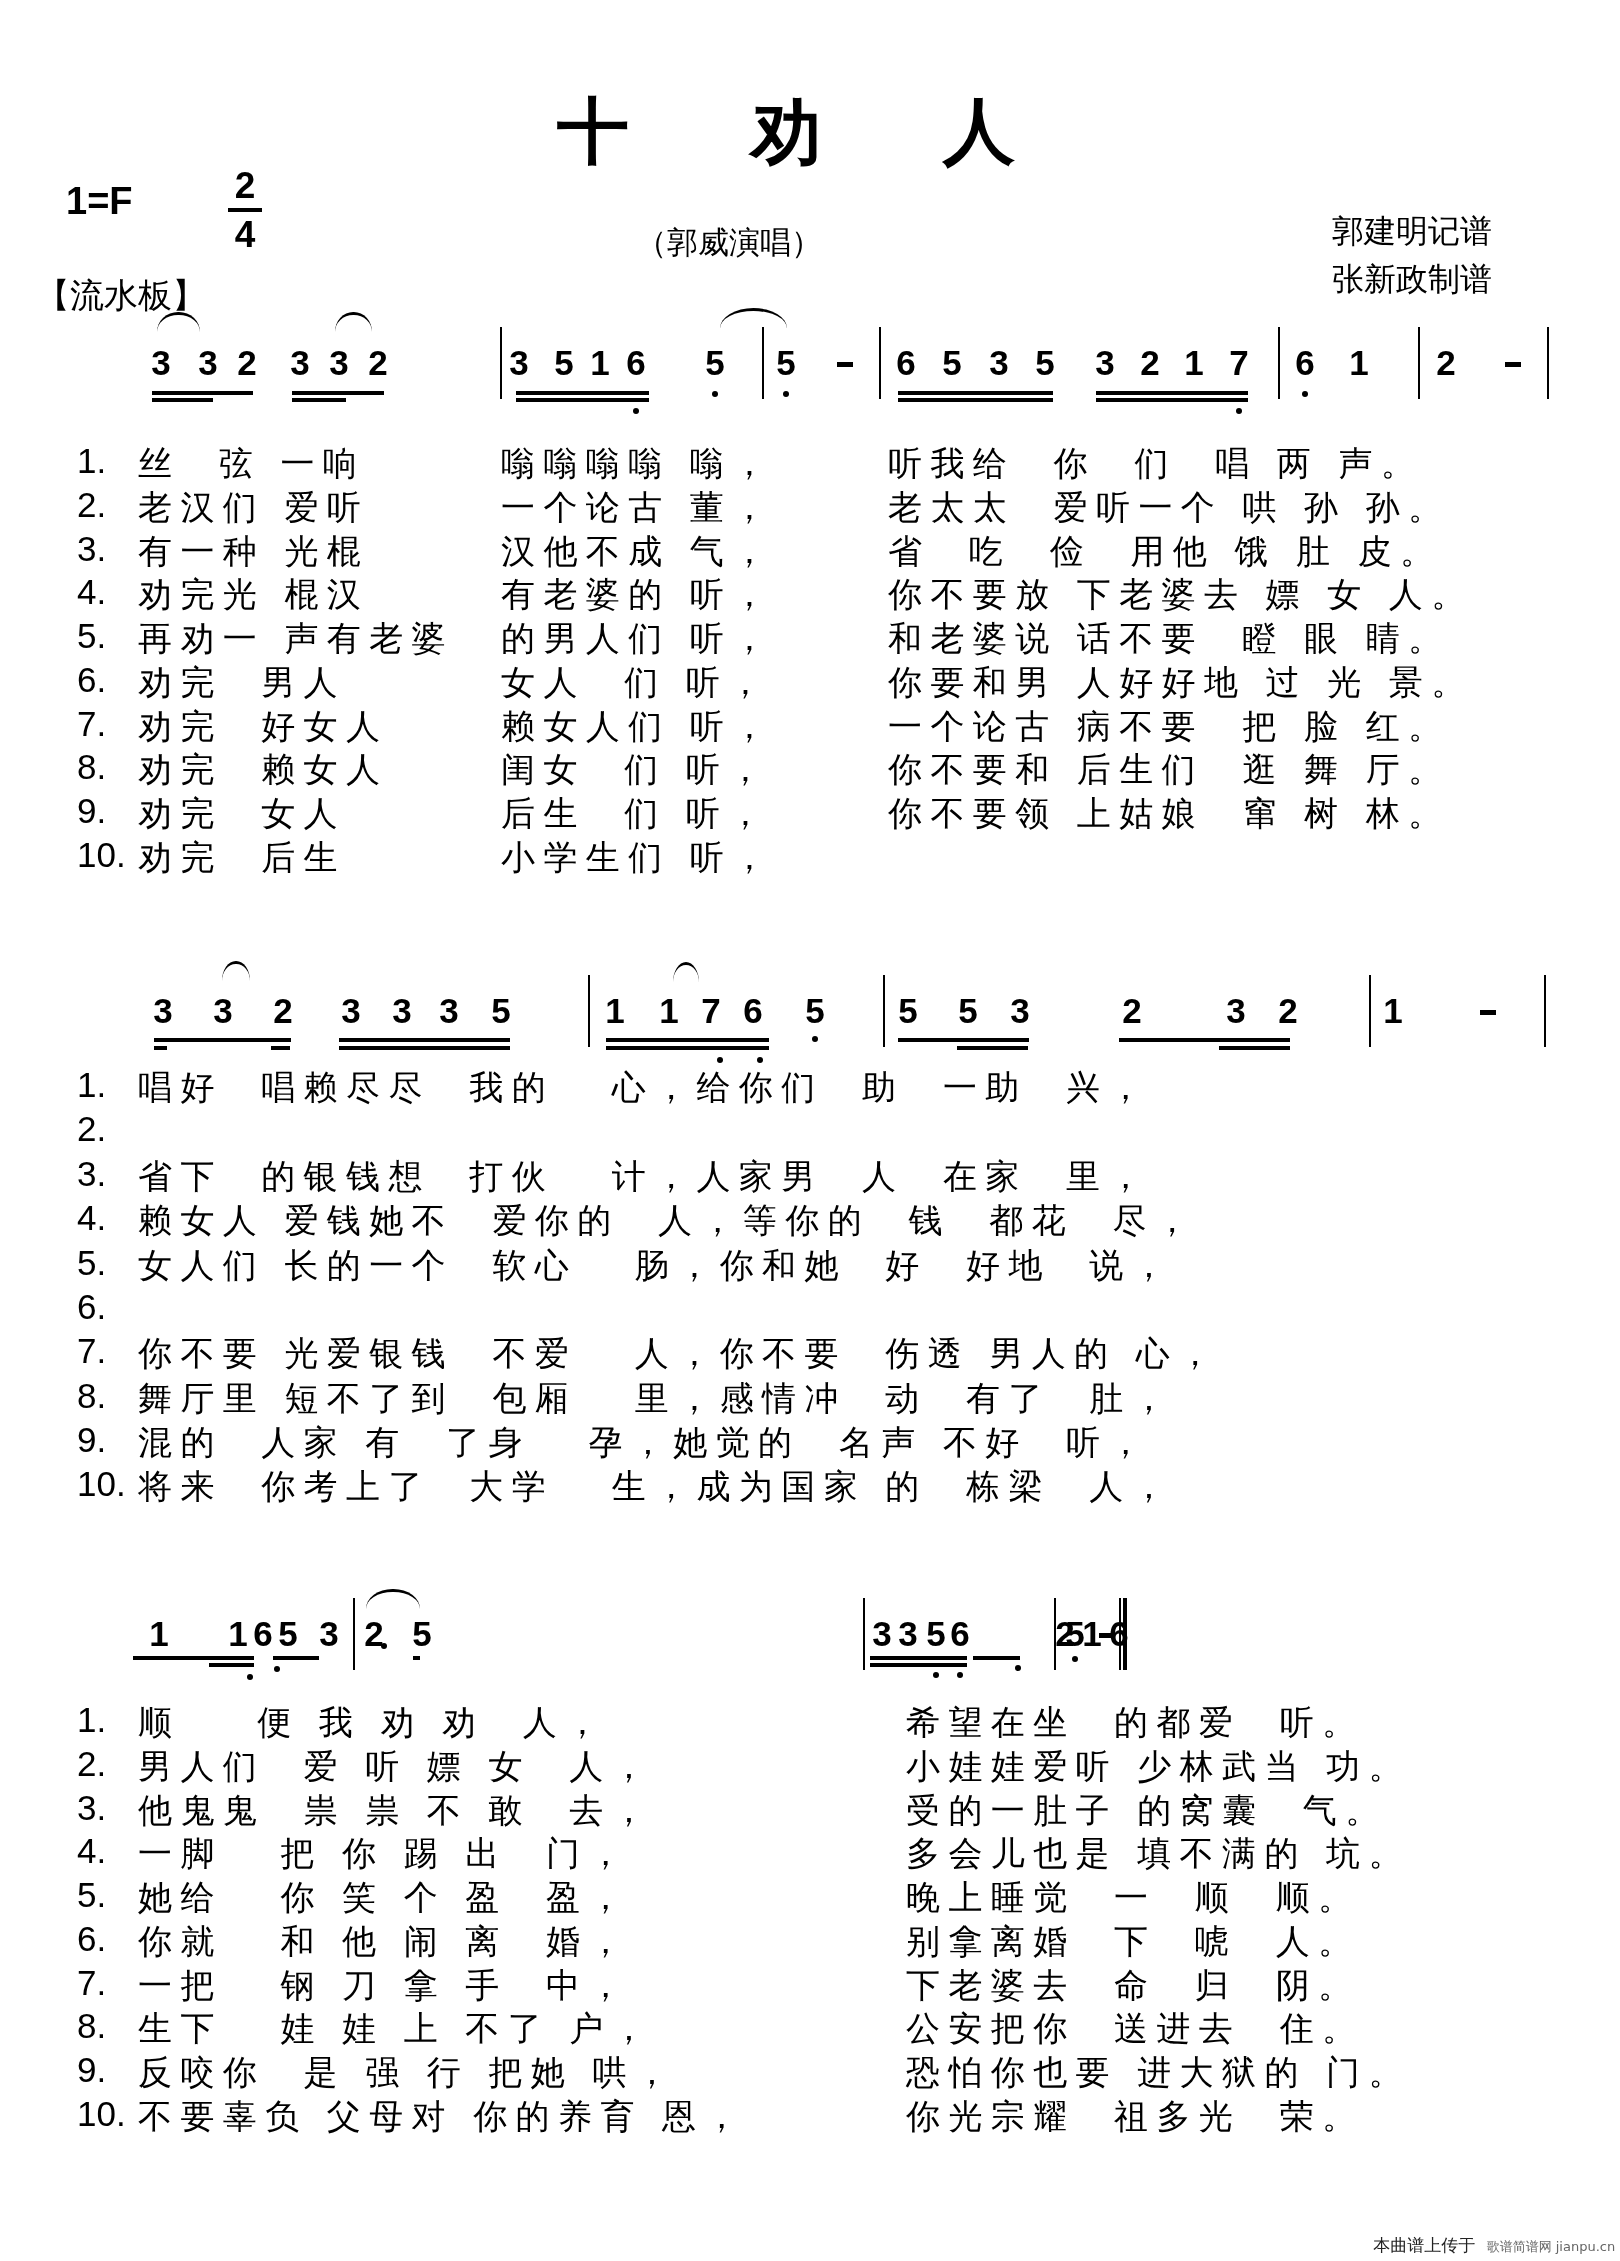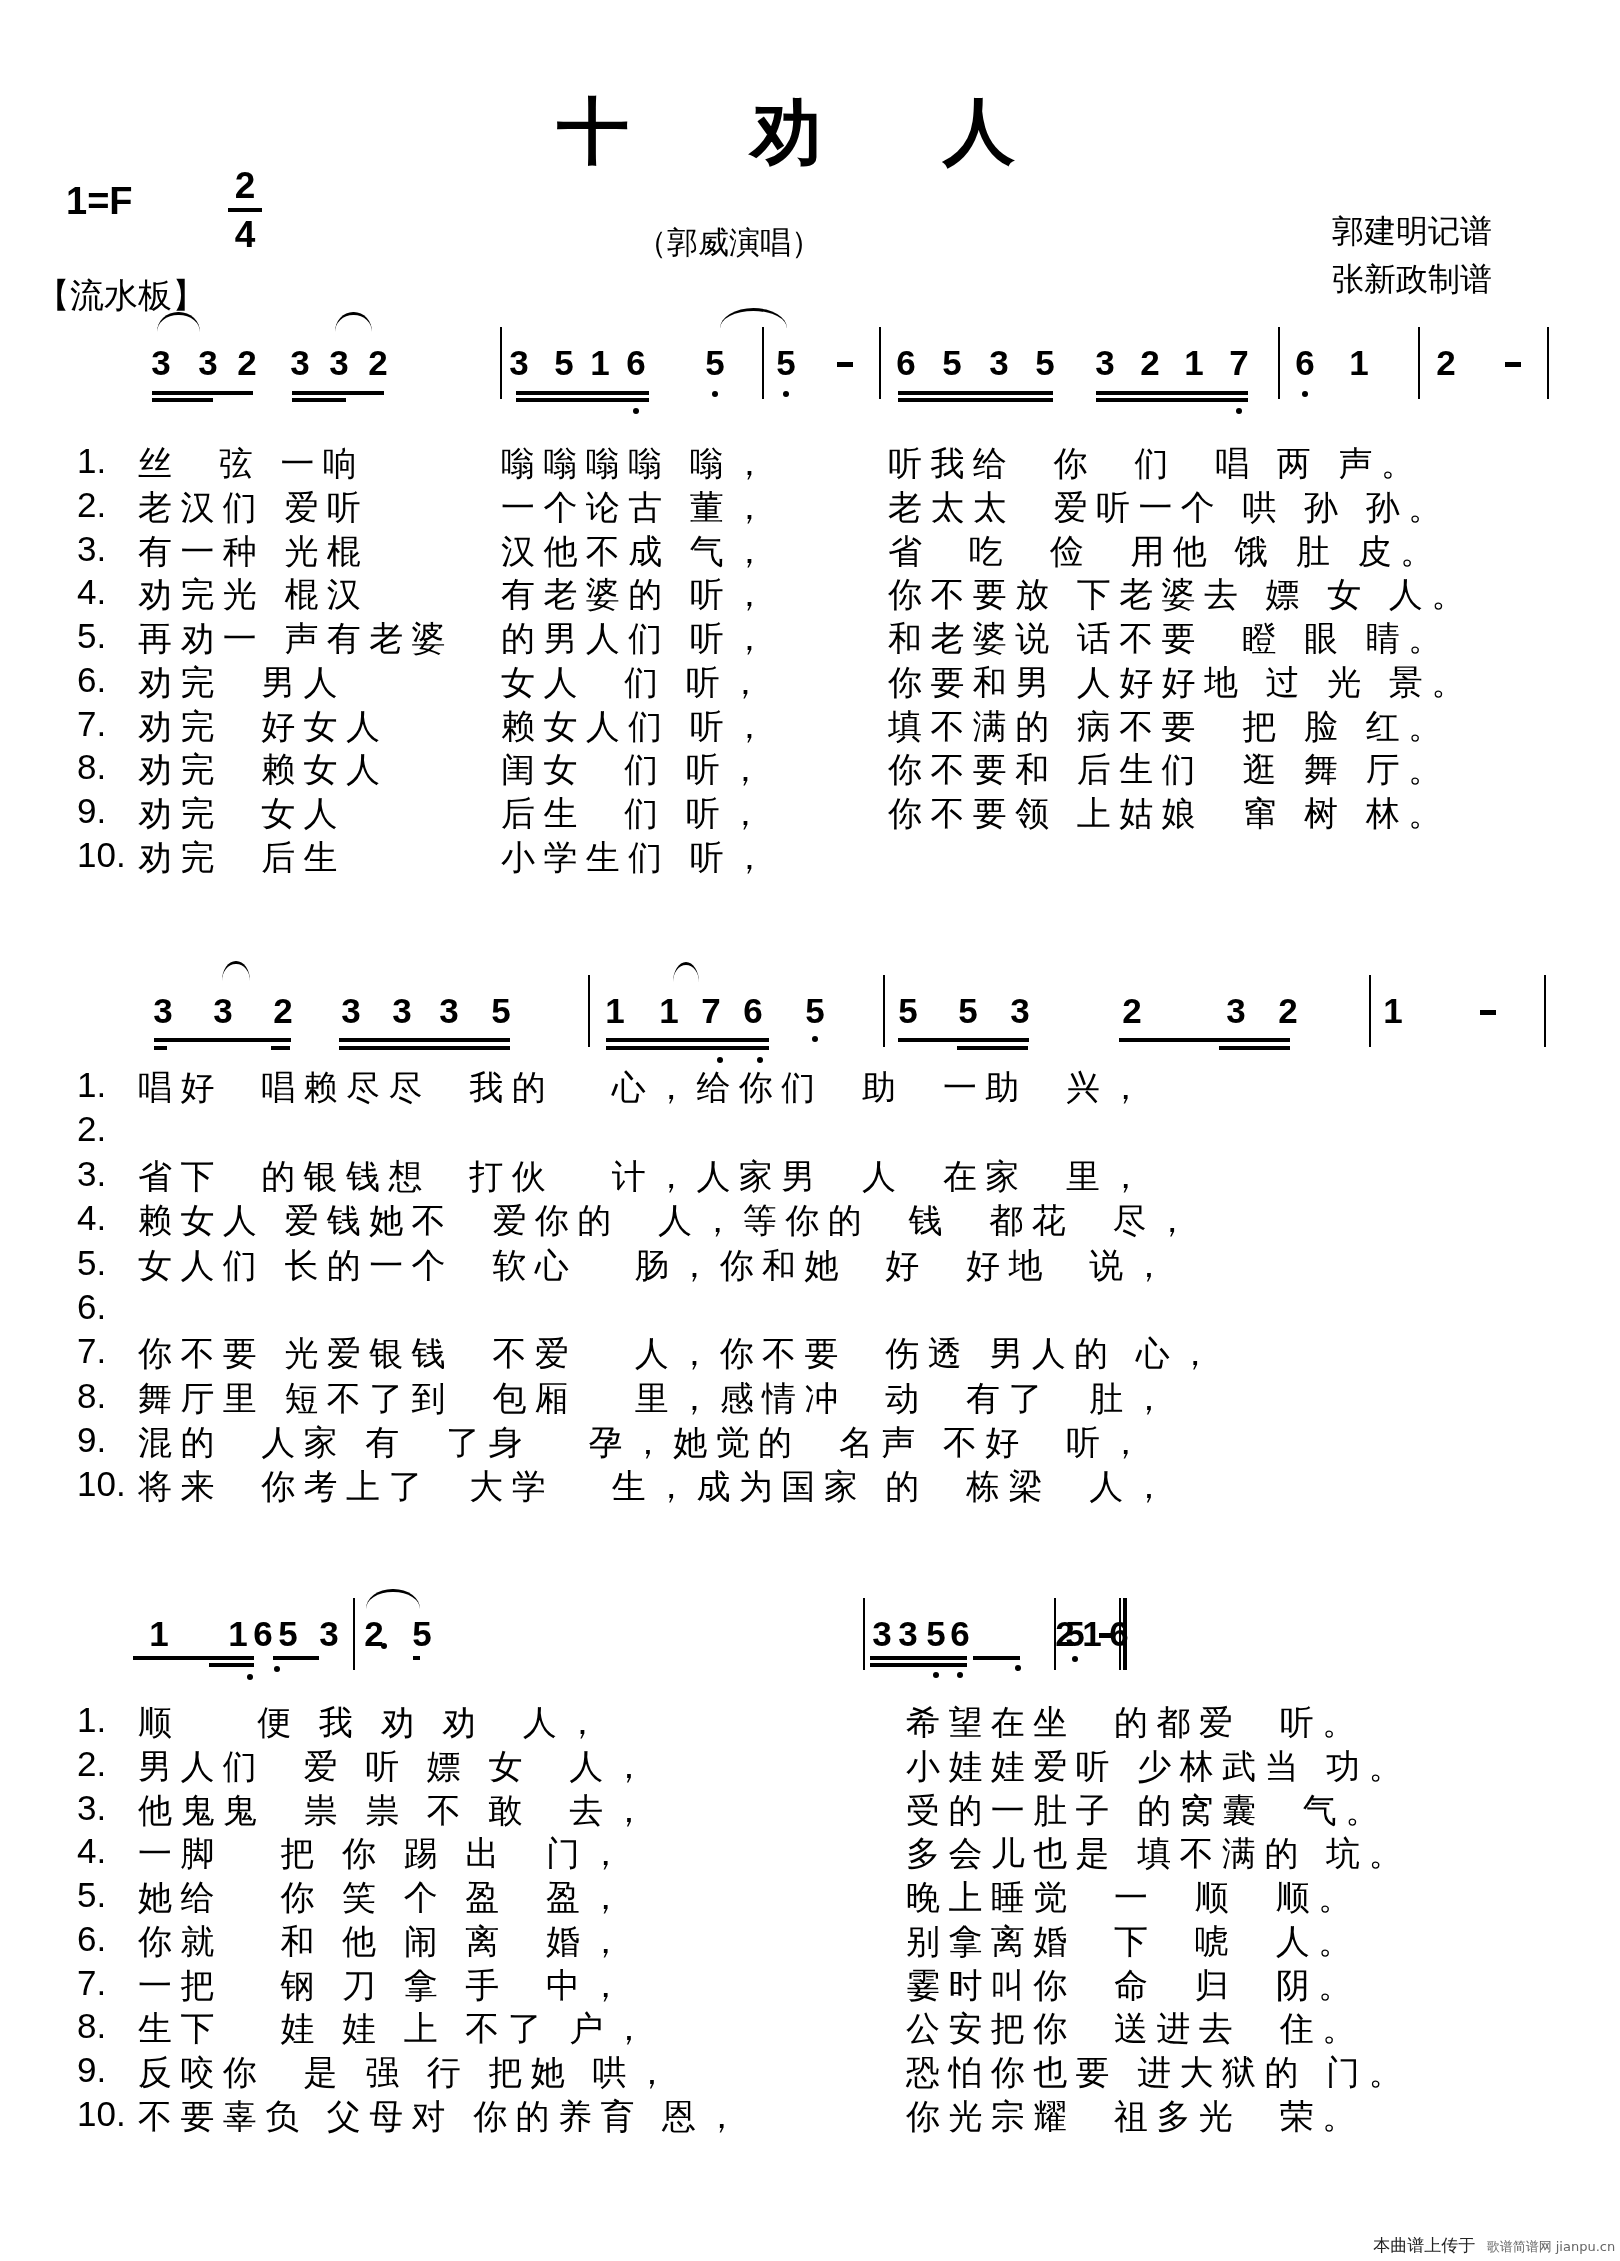--- a/index.html
+++ b/index.html
@@ -146,21 +146,21 @@
   <div class="lyric-line" style="top:219px">
     <span class="ln">6.</span>
     <span class="seg" style="left:138px">劝完  男人</span>
     <span class="seg" style="left:501px">女人  们 听，</span>
     <span class="seg" style="left:888px">你要和男 人好好地 过 光 景。</span>
   </div>
   <div class="lyric-line" style="top:263px">
     <span class="ln">7.</span>
     <span class="seg" style="left:138px">劝完  好女人</span>
     <span class="seg" style="left:501px">赖女人们 听，</span>
-    <span class="seg" style="left:888px">填不满的 病不要  把 脸 红。</span>
+    <span class="seg" style="left:888px">一个论古 病不要  把 脸 红。</span>
   </div>
   <div class="lyric-line" style="top:306px">
     <span class="ln">8.</span>
     <span class="seg" style="left:138px">劝完  赖女人</span>
     <span class="seg" style="left:501px">闺女  们 听，</span>
     <span class="seg" style="left:888px">你不要和 后生们  逛 舞 厅。</span>
   </div>
   <div class="lyric-line" style="top:350px">
     <span class="ln">9.</span>
     <span class="seg" style="left:138px">劝完  女人</span>
@@ -327,21 +327,21 @@
       <span class="seg" style="left:906px">晚上睡觉  一  顺  顺。</span>
     </div>
   <div class="lyric-line" style="top:219px">
       <span class="ln">6.</span>
       <span class="seg" style="left:138px">你就   和 他 闹 离  婚，</span>
       <span class="seg" style="left:906px">别拿离婚  下  唬  人。</span>
     </div>
   <div class="lyric-line" style="top:263px">
       <span class="ln">7.</span>
       <span class="seg" style="left:138px">一把   钢 刀 拿 手  中，</span>
-      <span class="seg" style="left:906px">霎时叫你  命  归  阴。</span>
+      <span class="seg" style="left:906px">下老婆去  命  归  阴。</span>
     </div>
   <div class="lyric-line" style="top:306px">
       <span class="ln">8.</span>
       <span class="seg" style="left:138px">生下   娃 娃 上 不了 户，</span>
       <span class="seg" style="left:906px">公安把你  送进去  住。</span>
     </div>
   <div class="lyric-line" style="top:350px">
       <span class="ln">9.</span>
       <span class="seg" style="left:138px">反咬你  是 强 行 把她 哄，</span>
       <span class="seg" style="left:906px">恐怕你也要 进大狱的 门。</span>

